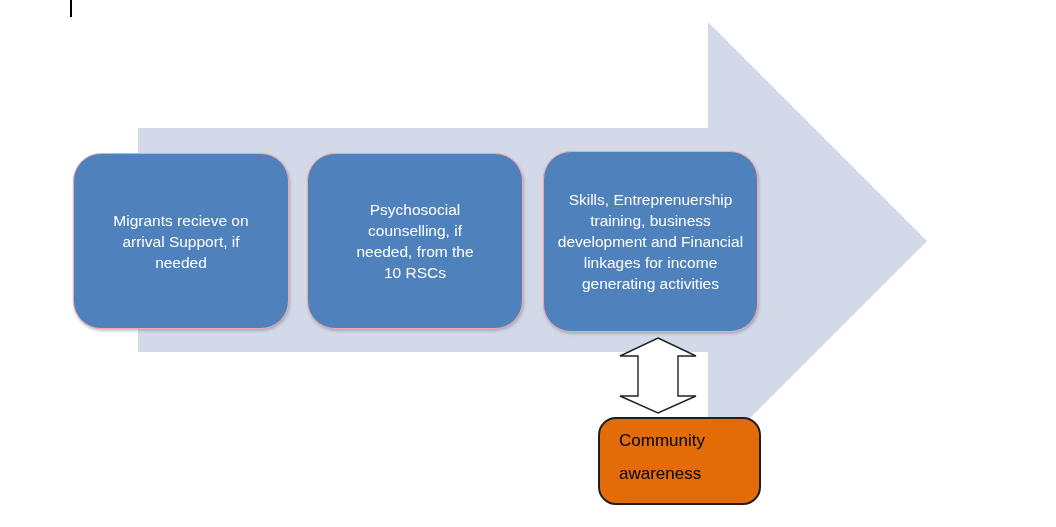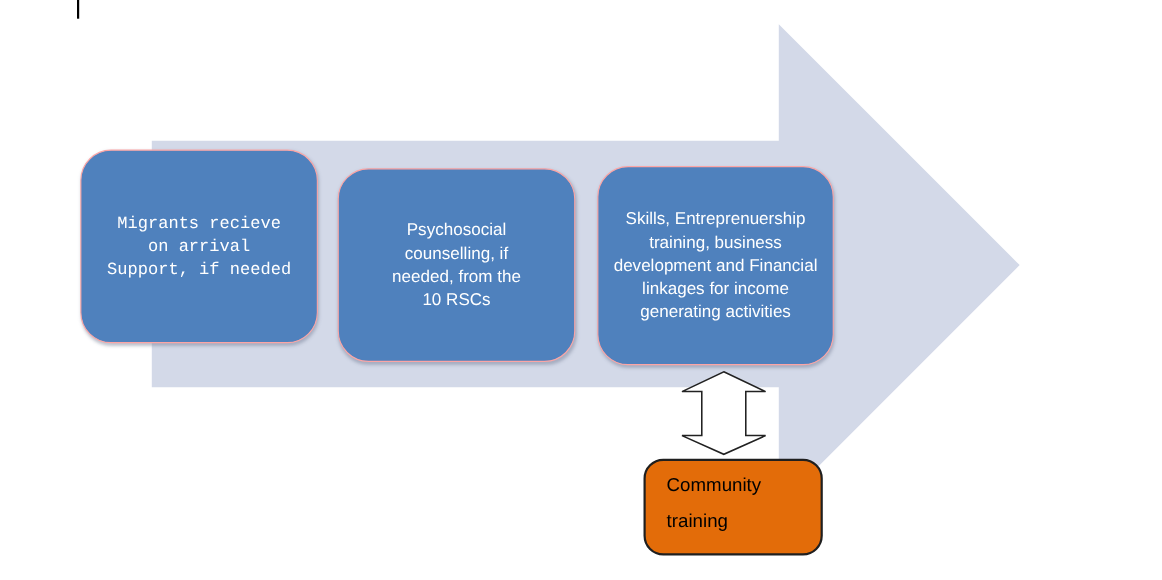--- a/index.html
+++ b/index.html
@@ -41,40 +41,40 @@
     border-radius: 28px;
     box-shadow: 1px 2px 3px rgba(110, 120, 145, 0.45);
     display: flex;
     align-items: center;
     justify-content: center;
     text-align: center;
     font-size: 15.5px;
     line-height: 21px;
     box-sizing: border-box;
   }
-  .step-1 { left: 73px;  top: 136px; width: 216px; height: 176px; padding: 0 22px; font-family: Liberation Mono, monospace; }
+  .step-1 { left: 73px;  top: 153px; width: 216px; height: 176px; padding: 0 22px; }
   .step-2 { left: 307px; top: 153px; width: 216px; height: 176px; padding: 0 38px; }
   .step-3 { left: 543px; top: 151px; width: 215px; height: 181px; padding: 0 10px; }
   .step-4 { left: 778px; top: 153px; width: 225px; height: 178px; padding: 0 42px; }
   .double-arrow {
     position: absolute;
     left: 615px;
     top: 334px;
     width: 88px;
     height: 84px;
   }
   .double-arrow path {
     fill: var(--double-arrow-fill, #ffffff);
     stroke: var(--double-arrow-stroke, #222222);
     stroke-width: 1.4;
     stroke-linejoin: miter;
   }
   .community-box {
     position: absolute;
-    left: 585px;
+    left: 598px;
     top: 417px;
     width: 163px;
     height: 88px;
     background: var(--community-fill, #e36c09);
     border: 2px solid var(--community-border, #1f1f1f);
     border-radius: 18px;
     box-sizing: border-box;
     color: var(--community-text, #000000);
     font-size: 17px;
     padding: 14px 0 0 19px;
@@ -107,16 +107,16 @@
     <span>Skills, Entreprenuership training, business development and Financial linkages for income generating activities</span>
   </div>
 
 
   <svg class="double-arrow" viewBox="0 0 88 84" xmlns="http://www.w3.org/2000/svg" aria-hidden="true">
     <path d="M43,4 L81,22 L63,22 L63,62 L81,62 L43,79 L5,62 L23,62 L23,22 L5,22 Z"></path>
   </svg>
 
   <div class="community-box">
     <div class="line">Community</div>
-    <div class="line">training</div>
+    <div class="line">awareness</div>
   </div>
 
 </div>
 
 </body></html>

